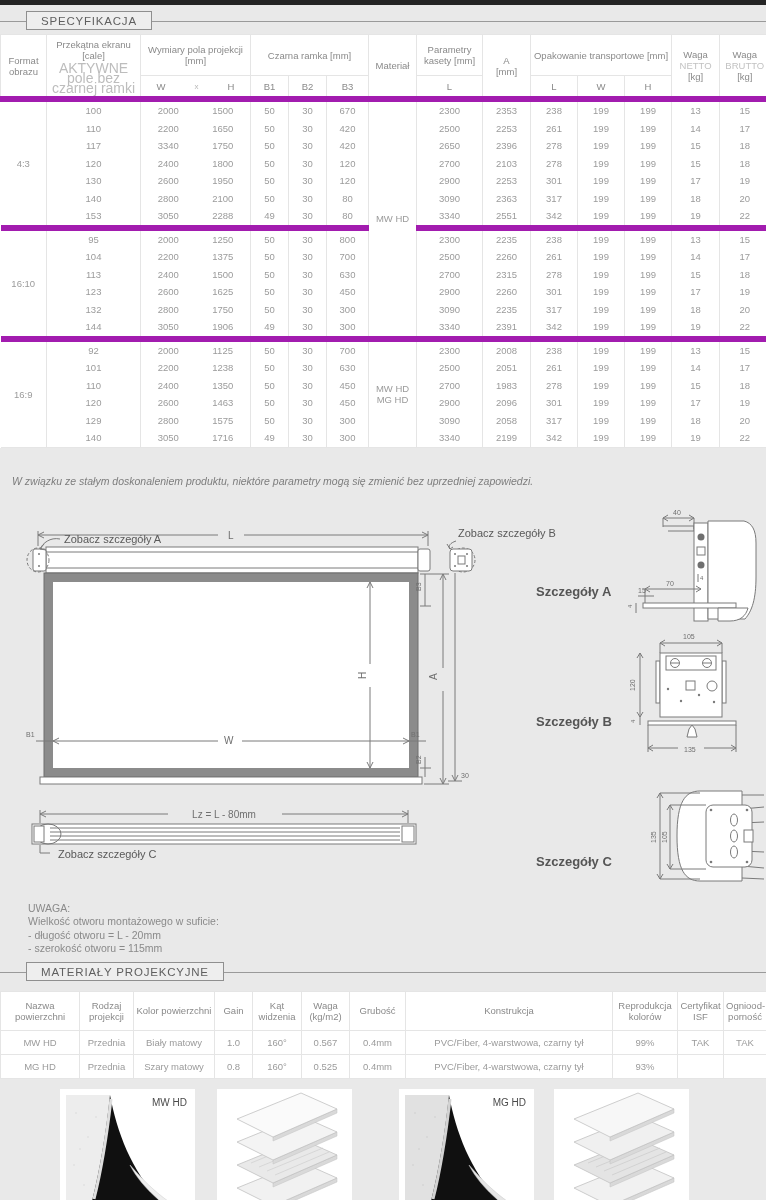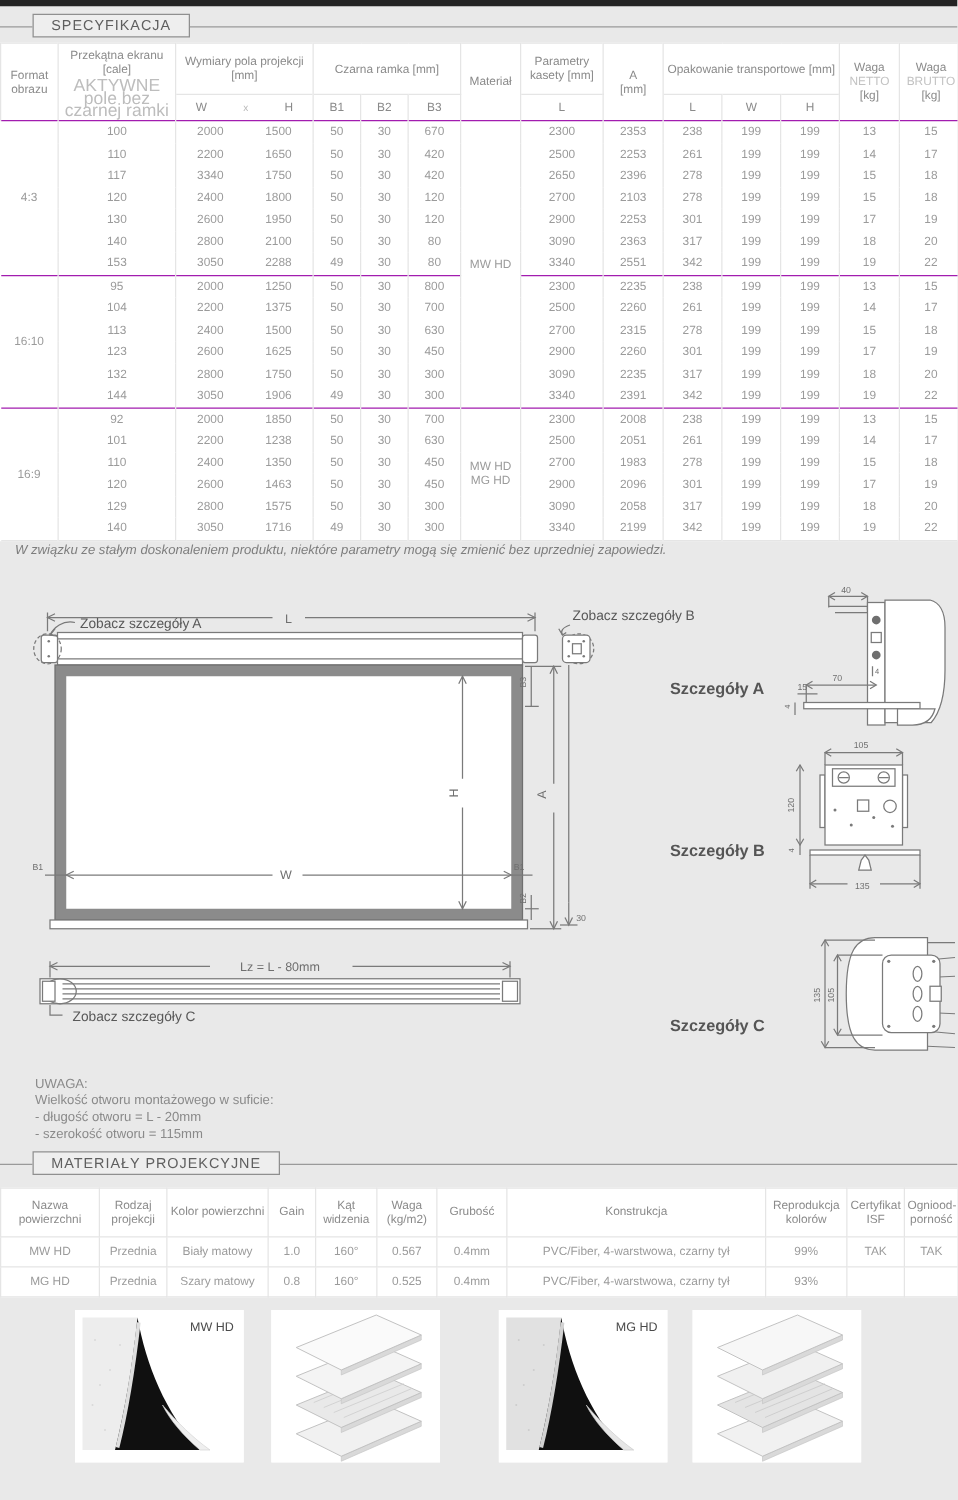--- a/index.html
+++ b/index.html
@@ -22,25 +22,25 @@
   .spec th,.spec td{border-left:1px solid #e5e5e5;text-align:center;padding:0 1px;font-weight:normal}
   .spec thead th{color:#8a8a8a;line-height:11px;vertical-align:middle}
   .spec thead tr.r1 th{height:40px}
   .spec thead tr.r2 th{height:20px;border-top:1px solid #e5e5e5}
   .spec thead th[rowspan]{border-top:none}
   .spec thead .sub{color:#bdbdbd;font-size:14px;margin-top:2px;line-height:10px}
   .spec thead .lt{color:#c2c2c2}
   .spec thead .wxh{display:flex;justify-content:space-around;align-items:center}
   .spec thead .wxh .x{color:#b8b8b8;font-size:8px}
   .spec tbody td{height:17.5px}
-  .spec tbody tr.sec-first td{border-top:1px solid #a21caf}
+  .spec tbody tr.sec-first td{border-top:6px solid #a21caf}
   .spec td.no-left{border-left:none}
   .spec td.col-format{border-left:none}
   
-  .notes{padding:0 12px 12px;font-style:italic;color:#7d7d7d;font-size:10.5px;line-height:14px}
+  .notes{padding:26px 12px 12px;font-style:italic;color:#7d7d7d;font-size:10.5px;line-height:14px}
   
   .diagram-wrap{height:398px}
   
   .uwaga{margin:4px 16px 0 28px;font-size:10.5px;line-height:13.5px;color:#8a8a8a}
   
   table.mat{width:766px;border-collapse:collapse;table-layout:fixed;background:#fff;
     font-size:9.5px;color:#9b9b9b;margin-top:6px}
   .mat th{font-weight:normal;color:#8a8a8a;height:36px;border:1px solid #e5e5e5;padding:1px 2px;line-height:11px;text-align:center}
   .mat td{height:23px;border:1px solid #e5e5e5;text-align:center;padding:0 2px}
   
@@ -318,21 +318,21 @@
         <td>342</td>
         <td>199</td>
         <td>199</td>
         <td>19</td>
         <td>22</td>
       </tr>
       <tr class="sec-first">
         <td rowspan="6" class="col-format">16:9</td>
         <td>92</td>
         <td>2000</td>
-        <td class="no-left">1850</td>
+        <td class="no-left">1125</td>
         <td>50</td>
         <td>30</td>
         <td>700</td>
         <td rowspan="6">
           <div>MW HD</div>
           <div>MG HD</div>
         </td>
         <td>2300</td>
         <td>2008</td>
         <td>238</td>

